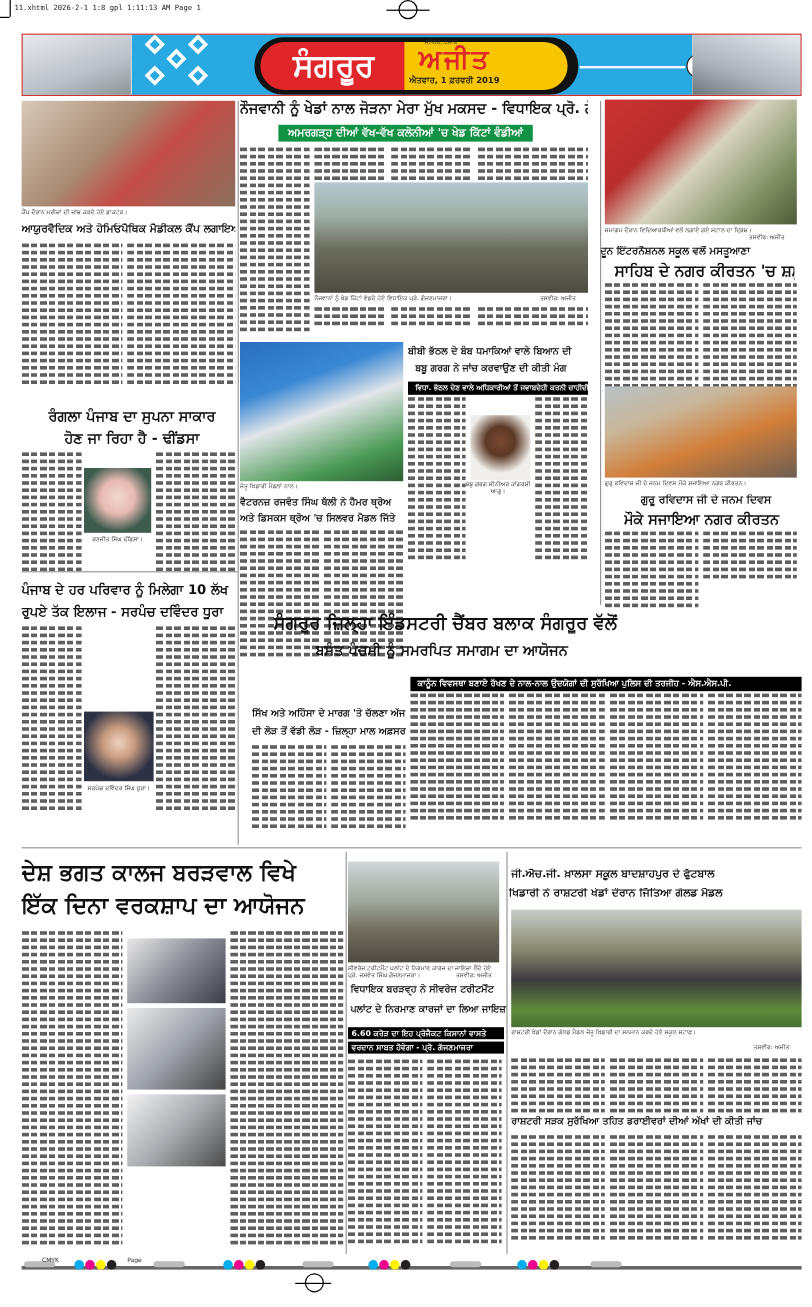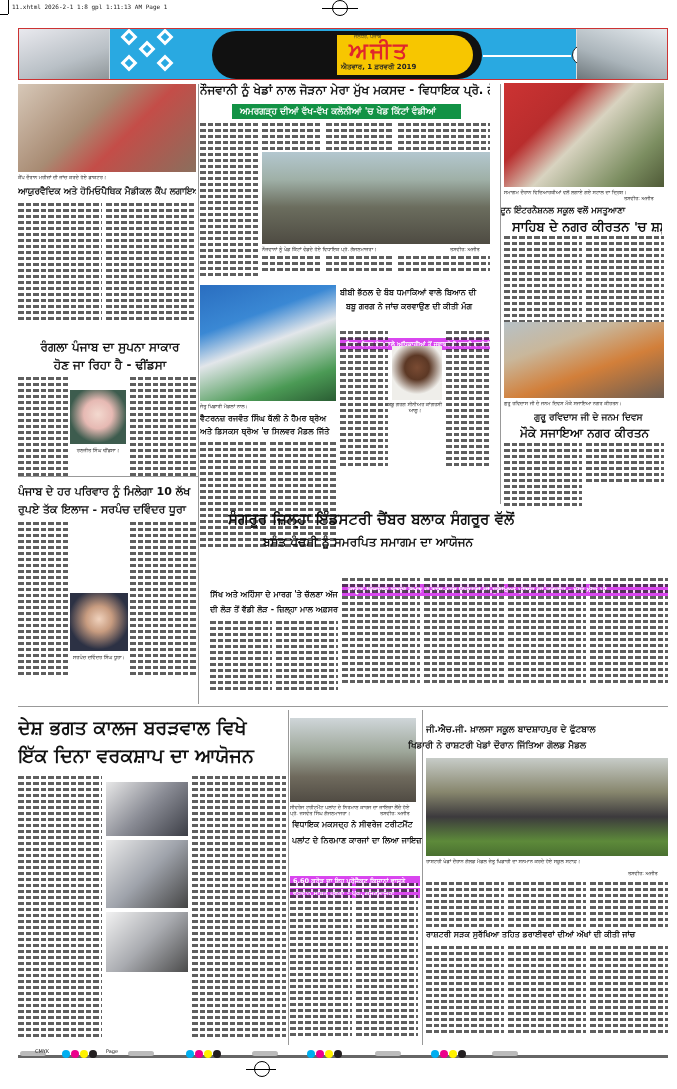--- a/index.html
+++ b/index.html
@@ -16,21 +16,21 @@
   .mh-plate { position:absolute; left:193px; top:2px; width:270px; height:48px; background:#111; border-radius:26px; }
   .mh-red { position:absolute; left:198px; top:6px; width:122px; height:40px; background:#e0262b; border-radius:20px 0 0 20px; color:#fff; font-size:26px; font-weight:bold; text-align:center; line-height:40px; font-family: "DejaVu Serif", serif; }
   .mh-yellow { position:absolute; left:318px; top:6px; width:136px; height:40px; background:#f7c600; border-radius:0 20px 20px 0; }
   .mh-ajit { position:absolute; left:330px; top:9px; font-size:22px; font-weight:bold; color:#e0262b; letter-spacing:2px; }
   .mh-tag { position:absolute; left:335px; top:4px; font-size:5px; color:#333; }
   .mh-date { position:absolute; left:322px; top:34px; font-size:7px; color:#222; font-weight:bold; }
   .mh-page { position:absolute; left:553px; top:16px; width:20px; height:20px; border-radius:50%; background:#fff; border:1px solid #222; text-align:center; line-height:18px; font-size:11px; font-weight:bold; }
   .mh-line { position:absolute; left:464px; top:26px; width:88px; height:2px; background:#fff; }
   
   .headline { position:absolute; font-family: "DejaVu Sans", sans-serif; font-weight: bold; color: #111; white-space: nowrap; overflow: hidden; }
-  .redband { position:absolute; background:#d946ef; color:#fff; font-size:9px; font-weight:bold; padding:2px 6px; white-space:nowrap; overflow:hidden;margin-top:20px; }
+  .redband { position:absolute; background:#000000; color:#fff; font-size:9px; font-weight:bold; padding:2px 6px; white-space:nowrap; overflow:hidden; }
   .greenband { position:absolute; background:#129245; color:#fff; font-size:9px; font-weight:bold; padding:2px 8px; white-space:nowrap; overflow:hidden; }
   .photo { position:absolute; overflow:hidden; }
   .caption { position:absolute; font-size:5px; color:#222; line-height:6px; }
   .body-col { position:absolute; }
   .body-col i { display:block; height:3px; margin-bottom:3px; background: repeating-linear-gradient(90deg,#2a2a2a 0,#2a2a2a 6px,#fff 6px,#fff 8px,#2a2a2a 8px,#2a2a2a 13px,#fff 13px,#fff 15px); opacity:.75; }
   .rule-v { position:absolute; width:1px; background:#999; }
   .rule-h { position:absolute; height:1px; background:#999; }
   .footer-bar { position:absolute; top:1055px; left:18px; width:650px; height:3px; background:#666; }
   .swatch { position:absolute; width:8px; height:8px; border-radius:50%; top:1050px; }
   .greyblob { position:absolute; top:1051px; width:26px; height:5px; border-radius:3px; background:#bbb; }
@@ -50,31 +50,32 @@
 <div class="masthead">
   <div class="mh-photo-left"></div>
   <div class="mh-diamonds">
     <span style="left:4px;top:2px"></span>
       <span style="left:22px;top:14px"></span>
       <span style="left:4px;top:28px"></span>
       <span style="left:40px;top:2px"></span>
       <span style="left:40px;top:28px"></span>
   </div>
   <div class="mh-plate"></div>
+  <div class="mh-red">ਸੰਗਰੂਰ</div>
   <div class="mh-yellow"></div>
   <div class="mh-tag">ਜਲੰਧਰ, ਪੰਜਾਬ</div>
   <div class="mh-ajit">ਅਜੀਤ</div>
   <div class="mh-date">ਐਤਵਾਰ, 1 ਫ਼ਰਵਰੀ 2019</div>
   <div class="mh-line"></div>
   <div class="mh-page">7</div>
   <div class="mh-photo-right"></div>
 </div>
 
 <div class="headline" style="top:83px;left:200px;width:290px;font-size:12px">ਨੌਜਵਾਨੀ ਨੂੰ ਖੇਡਾਂ ਨਾਲ ਜੋੜਨਾ ਮੇਰਾ ਮੁੱਖ ਮਕਸਦ - ਵਿਧਾਇਕ ਪ੍ਰੋ. ਗੱਜਣਮਾਜਰਾ</div>
-<div class="greenband" style="top:104px;left:232px;width:229px">ਅਮਰਗੜ੍ਹ ਦੀਆਂ ਵੱਖ-ਵੱਖ ਕਲੋਨੀਆਂ 'ਚ ਖੇਡ ਕਿੱਟਾਂ ਵੰਡੀਆਂ</div>
+<div class="greenband" style="top:104px;left:232px;width:212px">ਅਮਰਗੜ੍ਹ ਦੀਆਂ ਵੱਖ-ਵੱਖ ਕਲੋਨੀਆਂ 'ਚ ਖੇਡ ਕਿੱਟਾਂ ਵੰਡੀਆਂ</div>
 <div class="body-col" style="top:123px;left:200px;width:58px">
     <i></i>
     <i></i>
     <i></i>
     <i></i>
     <i></i>
     <i></i>
     <i></i>
     <i></i>
     <i></i>
@@ -665,21 +666,21 @@
     <i></i>
     <i></i>
     <i></i>
     <i></i>
     <i></i>
   </div>
 
 <div class="photo" style="top:718px;left:290px;width:126px;height:84px;background:linear-gradient(180deg,#cfd6d9 0,#9ea79a 40%,#6f6a5d 70%,#504b43)"></div>
 <div class="caption" style="top:804px;left:290px;width:126px">ਸੀਵਰੇਜ ਟਰੀਟਮੈਂਟ ਪਲਾਂਟ ਦੇ ਨਿਰਮਾਣ ਕਾਰਜ ਦਾ ਜਾਇਜ਼ਾ ਲੈਂਦੇ ਹੋਏ ਪ੍ਰੋ. ਜਸਵੰਤ ਸਿੰਘ ਗੱਜਣਮਾਜਰਾ।</div>
 <div class="caption" style="top:810px;left:380px;width:36px">ਤਸਵੀਰ: ਅਜੀਤ</div>
-<div class="headline" style="top:820px;left:292px;width:130px;font-size:8px">ਵਿਧਾਇਕ ਮਕਸਦ੍ਹ ਨੇ ਸੀਵਰੇਜ ਟਰੀਟਮੈਂਟ</div>
+<div class="headline" style="top:820px;left:292px;width:130px;font-size:8px">ਵਿਧਾਇਕ ਬਰੜਵ੍ਹ ਨੇ ਸੀਵਰੇਜ ਟਰੀਟਮੈਂਟ</div>
 <div class="headline" style="top:836px;left:292px;width:130px;font-size:8px">ਪਲਾਂਟ ਦੇ ਨਿਰਮਾਣ ਕਾਰਜਾਂ ਦਾ ਲਿਆ ਜਾਇਜ਼ਾ</div>
 <div class="redband" style="top:856px;left:290px;width:130px;font-size:6.5px;padding:1px 3px">6.60 ਕਰੋੜ ਦਾ ਇਹ ਪ੍ਰੋਜੈਕਟ ਕਿਸਾਨਾਂ ਵਾਸਤੇ</div>
 <div class="redband" style="top:868px;left:290px;width:130px;font-size:6.5px;padding:1px 3px">ਵਰਦਾਨ ਸਾਬਤ ਹੋਵੇਗਾ - ਪ੍ਰੋ. ਗੱਜਣਮਾਜਰਾ</div>
 <div class="body-col" style="top:883px;left:290px;width:62px">
     <i></i>
     <i></i>
     <i></i>
     <i></i>
     <i></i>
     <i></i>
@@ -727,21 +728,21 @@
     <i></i>
     <i></i>
     <i></i>
     <i></i>
     <i></i>
     <i></i>
     <i></i>
   </div>
 
 <div class="headline" style="top:724px;left:426px;width:242px;font-size:9px">ਜੀ.ਐਚ.ਜੀ. ਖ਼ਾਲਸਾ ਸਕੂਲ ਬਾਦਸ਼ਾਹਪੁਰ ਦੇ ਫੁੱਟਬਾਲ</div>
-<div class="headline" style="top:740px;left:408px;width:242px;font-size:9px">ਖਿਡਾਰੀ ਨੇ ਰਾਸ਼ਟਰੀ ਖੇਡਾਂ ਦੌਰਾਨ ਜਿੱਤਿਆ ਗੋਲਡ ਮੈਡਲ</div>
+<div class="headline" style="top:740px;left:424px;width:242px;font-size:9px">ਖਿਡਾਰੀ ਨੇ ਰਾਸ਼ਟਰੀ ਖੇਡਾਂ ਦੌਰਾਨ ਜਿੱਤਿਆ ਗੋਲਡ ਮੈਡਲ</div>
 <div class="photo" style="top:758px;left:426px;width:242px;height:98px;background:linear-gradient(180deg,#c7ccc8 0,#87866d 35%,#3c3a3d 60%,#5d8a3a 85%,#4a7030)"></div>
 <div class="caption" style="top:858px;left:426px;width:242px">ਰਾਸ਼ਟਰੀ ਖੇਡਾਂ ਦੌਰਾਨ ਗੋਲਡ ਮੈਡਲ ਜੇਤੂ ਖਿਡਾਰੀ ਦਾ ਸਨਮਾਨ ਕਰਦੇ ਹੋਏ ਸਕੂਲ ਸਟਾਫ਼।</div>
 <div class="caption" style="top:870px;left:628px;width:40px">ਤਸਵੀਰ: ਅਜੀਤ</div>
 <div class="body-col" style="top:882px;left:426px;width:78px">
     <i></i>
     <i></i>
     <i></i>
     <i></i>
     <i></i>
     <i></i>

